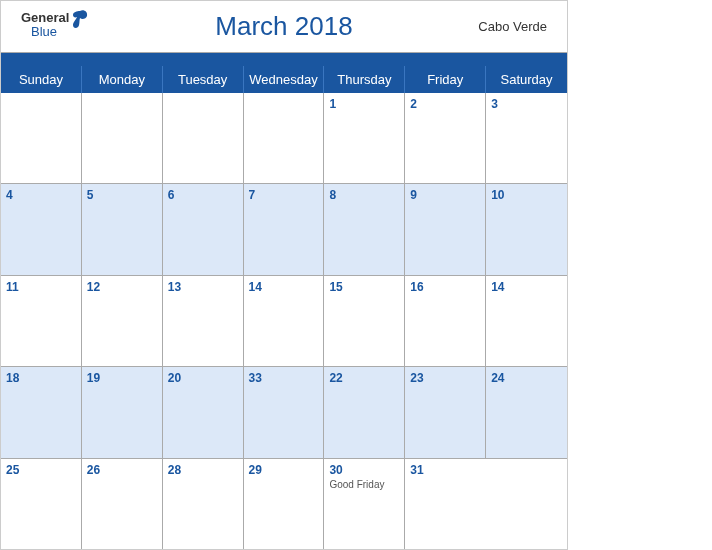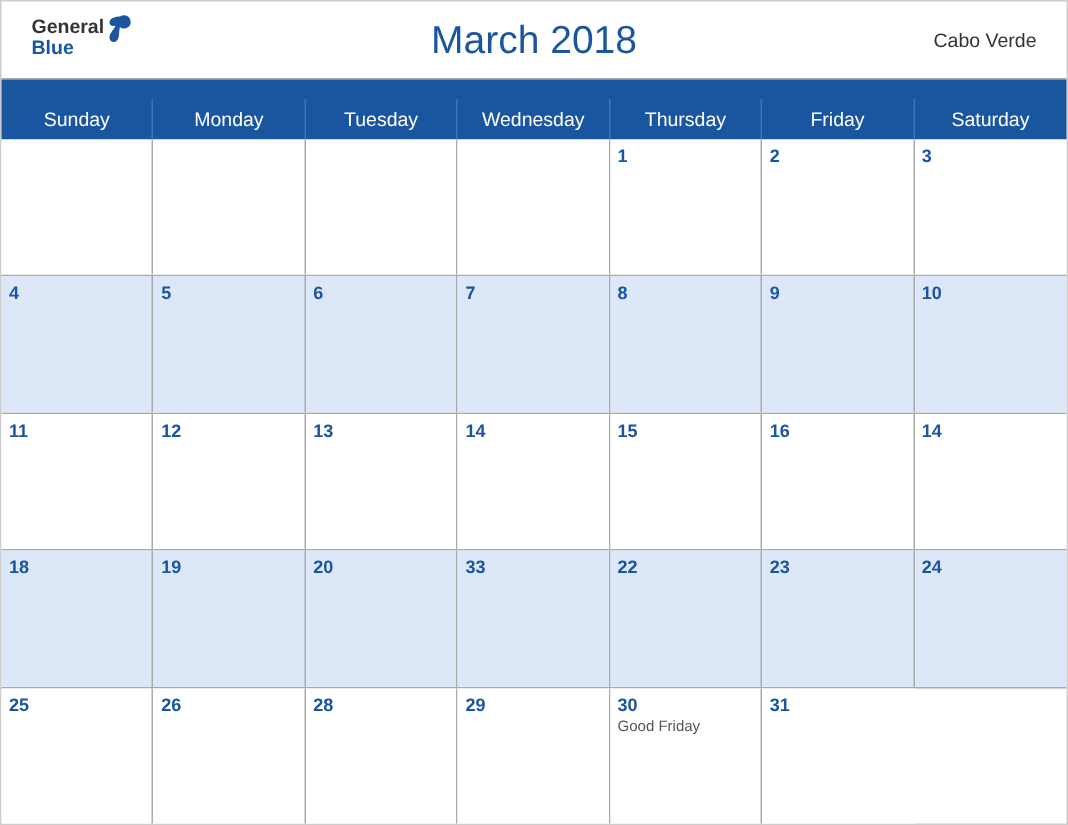--- a/index.html
+++ b/index.html
@@ -4,21 +4,21 @@
   <style>
     * { box-sizing: border-box; margin: 0; padding: 0; }
     body {
       font-family: Arial, sans-serif;
       background: #fff;
       width: 712px;
       height: 550px;
       overflow: hidden;
     }
     .calendar-container {
-      width: 712px;
+      width: 568px;
       height: 550px;
       background: #fff;
       border: 1px solid #ccc;
       display: flex;
       flex-direction: column;
     }
     .header {
       display: flex;
       align-items: center;
       justify-content: center;
@@ -114,21 +114,21 @@
 </head>
 <body>
 
 <div class="calendar-container">
   <div class="header">
     <div class="logo">
 
       <div style="position:relative; display:flex; align-items:flex-start;">
         <div>
           <div style="font-size:13px;font-weight:bold;color:#333;line-height:1.1;">General</div>
-          <div style="font-size:13px;font-weight:bold;color:#1a56a0;line-height:1.1;">Blue</div>
+          <div style="font-size:13px;font-weight:normal;color:#1a56a0;line-height:1.1;margin-left:10px;">Blue</div>
         </div>
         <svg width="18" height="22" viewBox="0 0 18 22" style="margin-left:2px;margin-top:-2px;">
           <path d="M9,2 C12,0 17,2 16,7 C15,10 11,11 9,9 C8,12 9,16 7,18 C5,20 2,19 2,16 C2,13 5,11 6,8 C4,9 2,8 2,6 C2,3 6,2 9,2 Z" fill="#1a56a0"></path>
         </svg>
       </div>
     </div>
     <div class="month-title">March 2018</div>
     <div class="country-name">Cabo Verde</div>
   </div>
 

